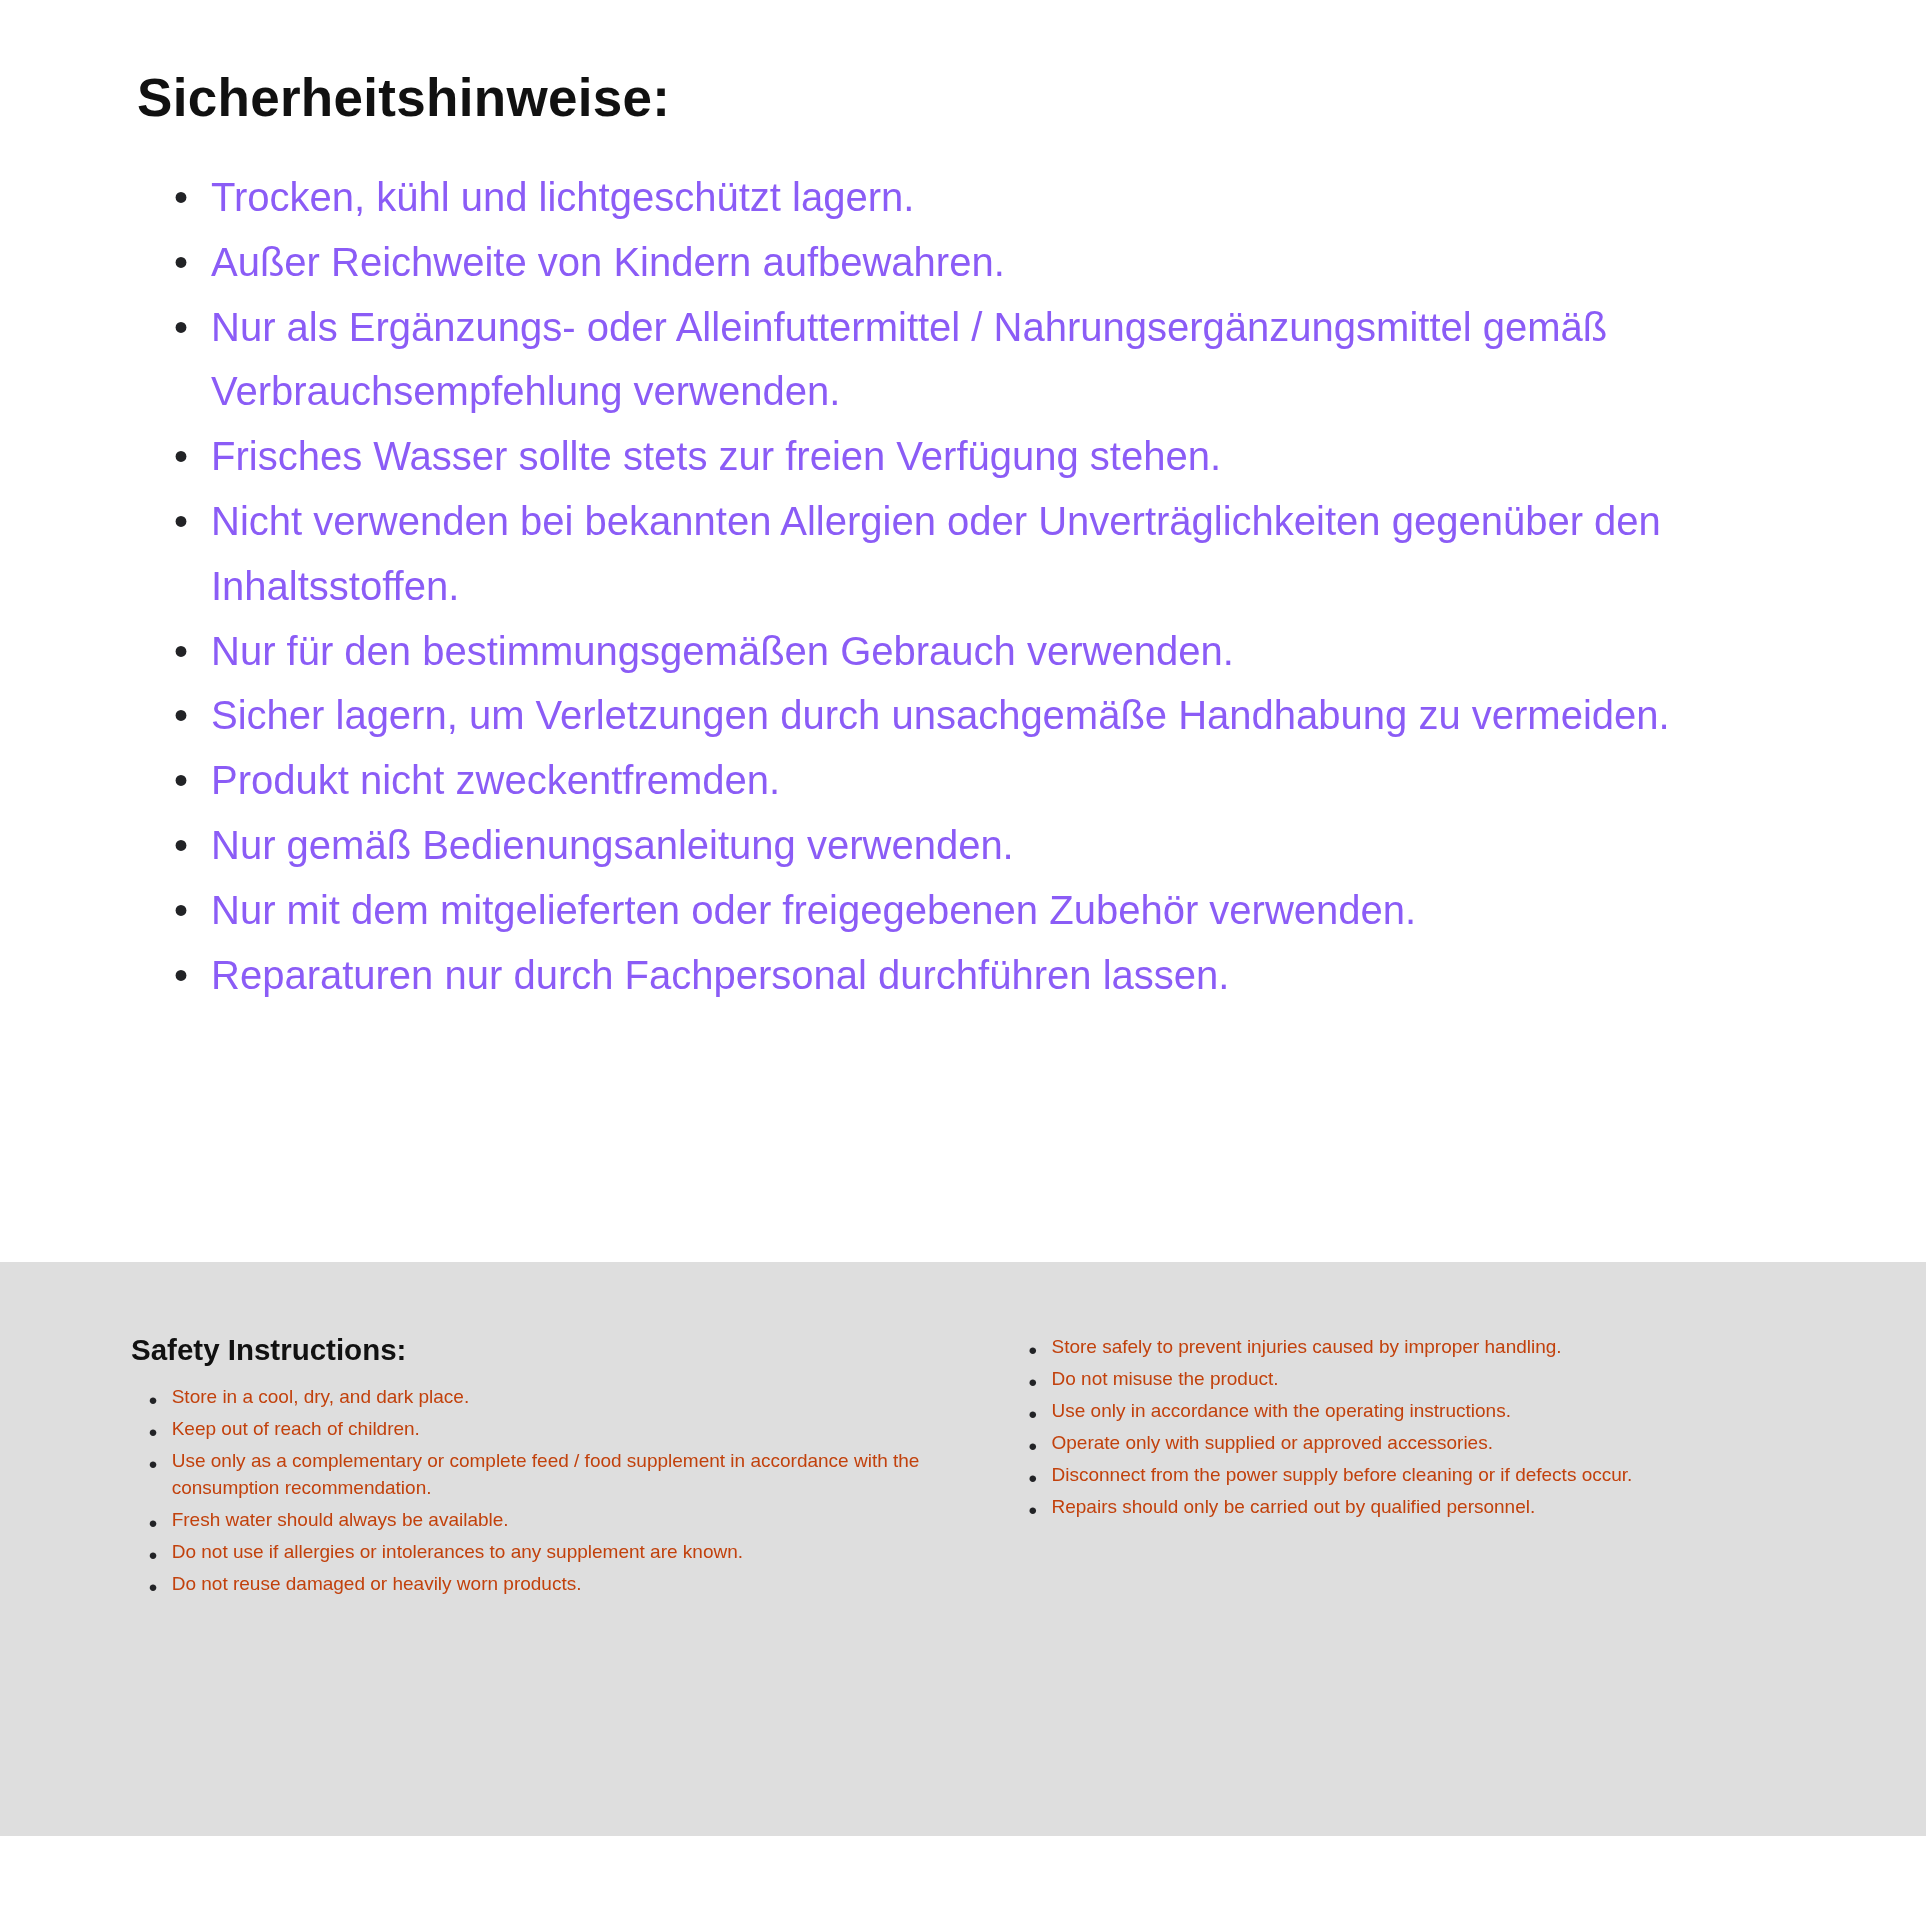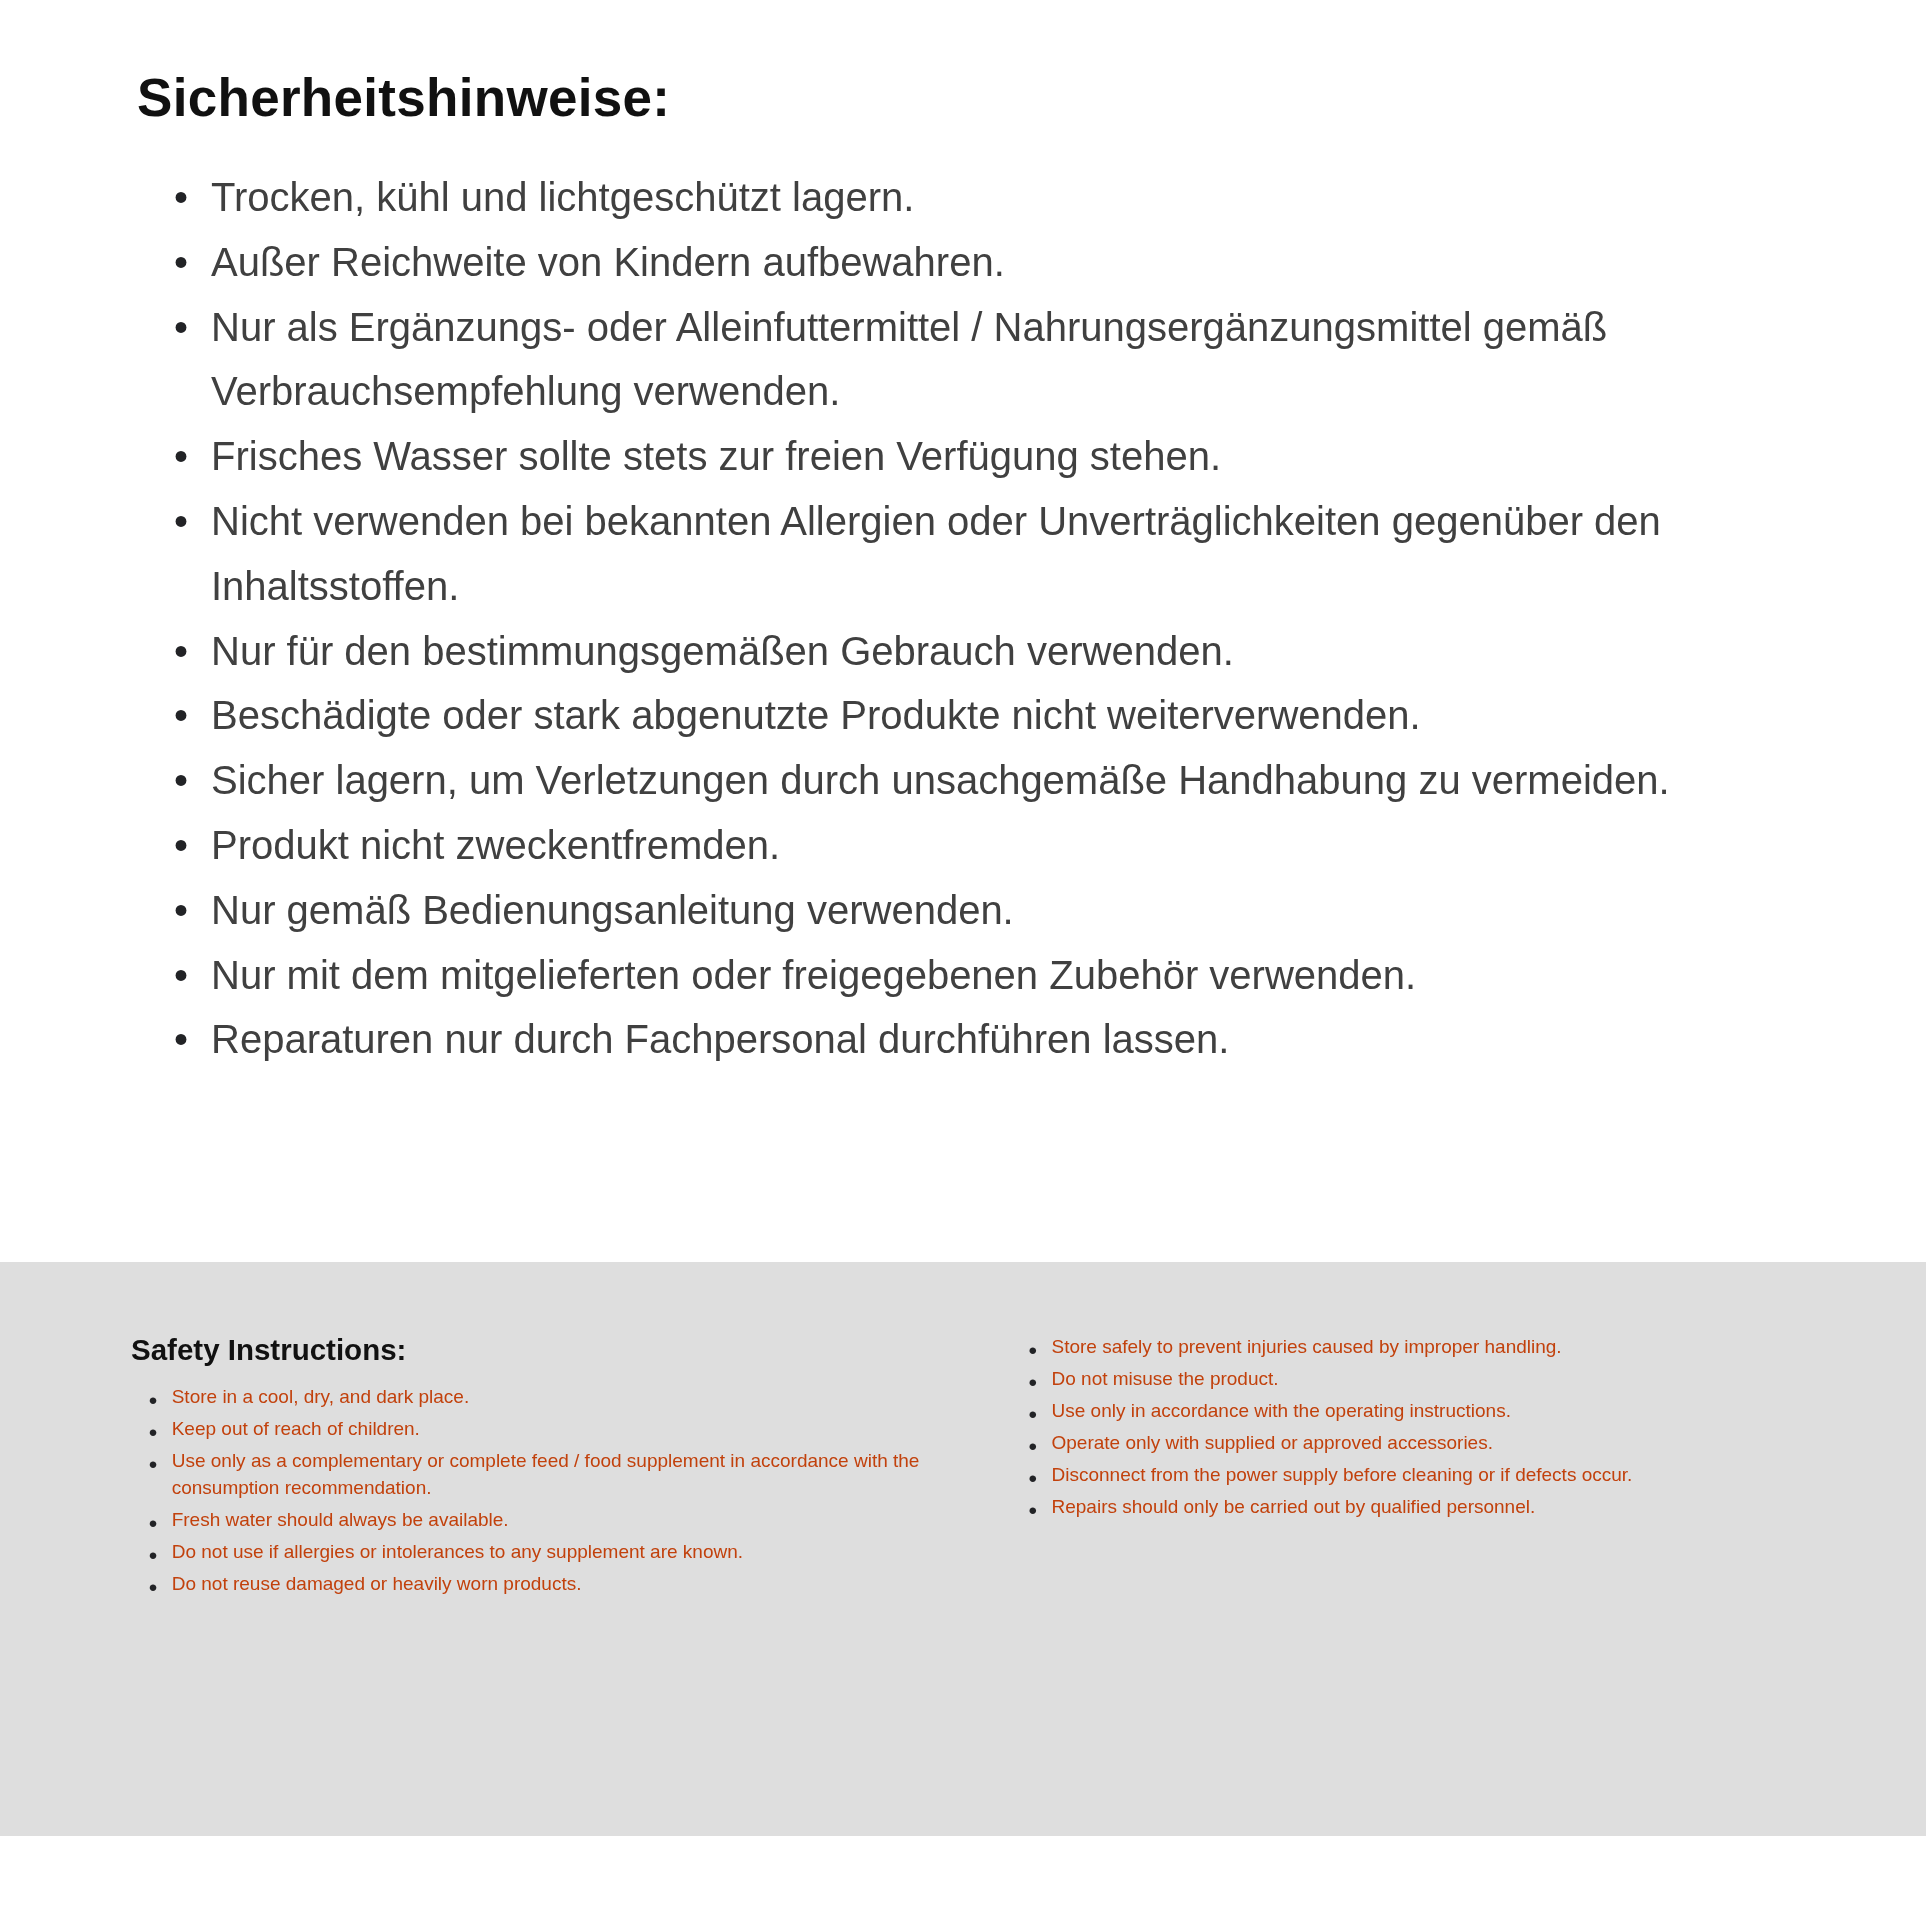--- a/index.html
+++ b/index.html
@@ -35,21 +35,21 @@
     font-weight: 700;
     letter-spacing: 0.3px;
     color: #111111;
   }
   .german-list {
     list-style: none;
     margin: 0;
     padding: 0 0 0 37px;
     font-size: 40px;
     line-height: 1.62;
-    color: #404040;
+    color: #8b5cf6;
   }
   .german-list li {
     position: relative;
     padding-left: 37px;
   }
   .german-list li::before {
     content: "\2022";
     position: absolute;
     left: 0;
     top: 0;
@@ -107,21 +107,20 @@
 
   <section class="german-section">
     <h1 class="german-title">Sicherheitshinweise:</h1>
     <ul class="german-list">
       <li>Trocken, kühl und lichtgeschützt lagern.</li>
       <li>Außer Reichweite von Kindern aufbewahren.</li>
       <li>Nur als Ergänzungs- oder Alleinfuttermittel / Nahrungsergänzungsmittel gemäß Verbrauchsempfehlung verwenden.</li>
       <li>Frisches Wasser sollte stets zur freien Verfügung stehen.</li>
       <li>Nicht verwenden bei bekannten Allergien oder Unverträglichkeiten gegenüber den Inhaltsstoffen.</li>
       <li>Nur für den bestimmungsgemäßen Gebrauch verwenden.</li>
-      <li>Beschädigte oder stark abgenutzte Produkte nicht weiterverwenden.</li>
       <li>Sicher lagern, um Verletzungen durch unsachgemäße Handhabung zu vermeiden.</li>
       <li>Produkt nicht zweckentfremden.</li>
       <li>Nur gemäß Bedienungsanleitung verwenden.</li>
       <li>Nur mit dem mitgelieferten oder freigegebenen Zubehör verwenden.</li>
       <li>Reparaturen nur durch Fachpersonal durchführen lassen.</li>
     </ul>
   </section>
 
   <section class="english-section">
     <div class="col left">

